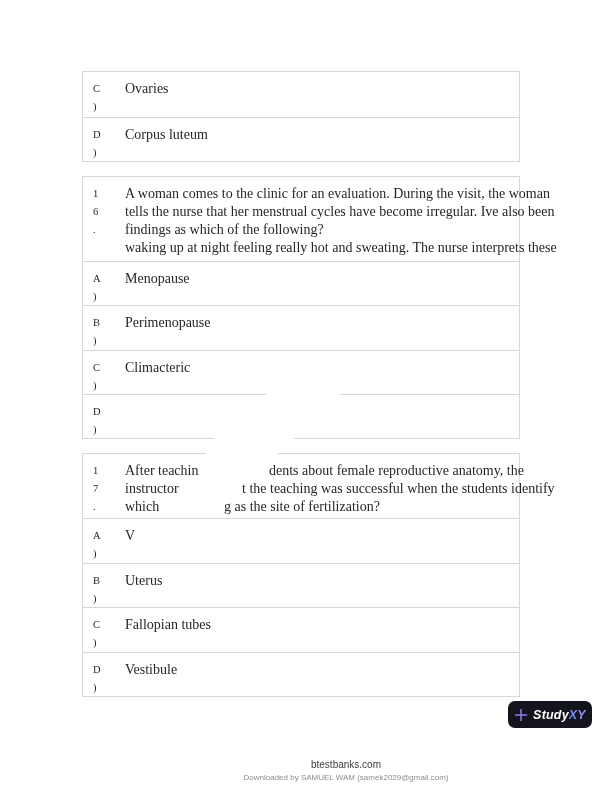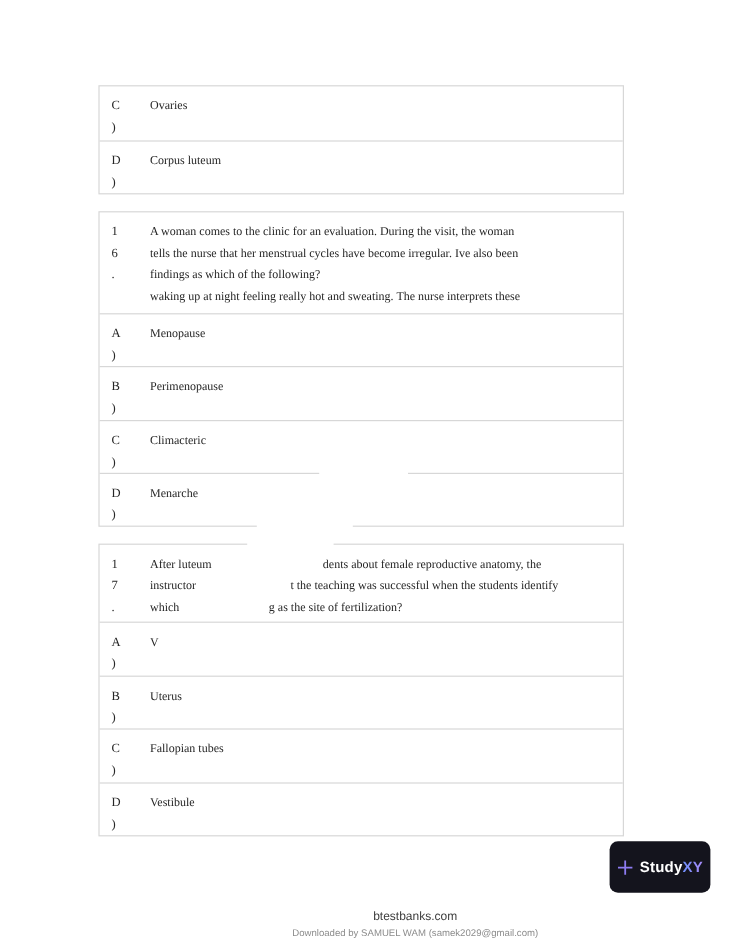--- a/index.html
+++ b/index.html
@@ -14,43 +14,44 @@
   .t1 { top:71px; }
   .t2 { top:176px; }
   .t3 { top:453px; }
   .row { display:flex; box-sizing:border-box; }
   .row + .row, .qrow + .row { border-top:1px solid #d7d7d7; }
   .label-cell {
     width:42px; flex:0 0 42px; padding:8px 0 0 10px; box-sizing:border-box;
     font-size:10.5px; line-height:18px;
   }
   .text-cell {
-    flex:1; padding:8px 6px 0 0; font-size:10px; line-height:18px;
+    flex:1; padding:8px 6px 0 0; font-size:14px; line-height:18px;
     white-space:nowrap;
   }
   .opt-45 { height:45px; }
   .opt-44 { height:44px; }
   .qrow { display:flex; box-sizing:border-box; }
   .qrow-t2 { height:84px; }
   .qrow-t3 { height:64px; }
   .qline { white-space:nowrap; }
   .fragline { position:relative; height:18px; white-space:nowrap; }
   .frag-right { position:absolute; top:0; white-space:nowrap; }
   .frag-r1 { left:144px; }
   .frag-r2 { left:117px; }
   .frag-r3 { left:99px; }
   .blob { position:absolute; background:#ffffff; z-index:5; }
   .blob1 { left:266px; top:386px; width:74px; height:12px; }
   .blob2 { left:214px; top:431px; width:80px; height:12px; }
   .blob3 { left:206px; top:448px; width:72px; height:11px; }
   .badge {
-    position:absolute; left:508px; top:701px; width:84px; height:43px;
+    position:absolute; left:508px; top:701px; width:84px; height:27px;
     background:#14141d; border-radius:7px; display:flex; align-items:center;
     justify-content:center; gap:5px; z-index:10;
     font-family:"Liberation Sans", sans-serif;
+    font-style:italic;
   }
   .badge-text { font-size:12.5px; font-weight:700; letter-spacing:0.2px; white-space:nowrap; }
   .brand-study { color:#ffffff; }
   .brand-xy {
     color:#8f7cf6;
     background:linear-gradient(90deg,#6e8df8,#a98bfa);
     -webkit-background-clip:text; background-clip:text;
     -webkit-text-fill-color:transparent;
   }
   .footer {
@@ -116,34 +117,33 @@
         <div>C</div>
         <div>)</div>
       </div>
       <div class="text-cell">Climacteric</div>
     </div>
     <div class="row opt-44">
       <div class="label-cell">
         <div>D</div>
         <div>)</div>
       </div>
-      <div class="text-cell">Menarche</div>
     </div>
   </div>
 
   <div class="qtable t3">
     <div class="qrow qrow-t3">
       <div class="label-cell">
         <div>1</div>
         <div>7</div>
         <div>.</div>
       </div>
       <div class="text-cell">
         <div class="fragline">
-          <span>After luteum</span>
+          <span>After teachin</span>
           <span class="frag-right frag-r1">dents about female reproductive anatomy, the</span>
         </div>
         <div class="fragline">
           <span>instructor</span>
           <span class="frag-right frag-r2">t the teaching was successful when the students identify</span>
         </div>
         <div class="fragline">
           <span>which</span>
           <span class="frag-right frag-r3">g as the site of fertilization?</span>
         </div>

